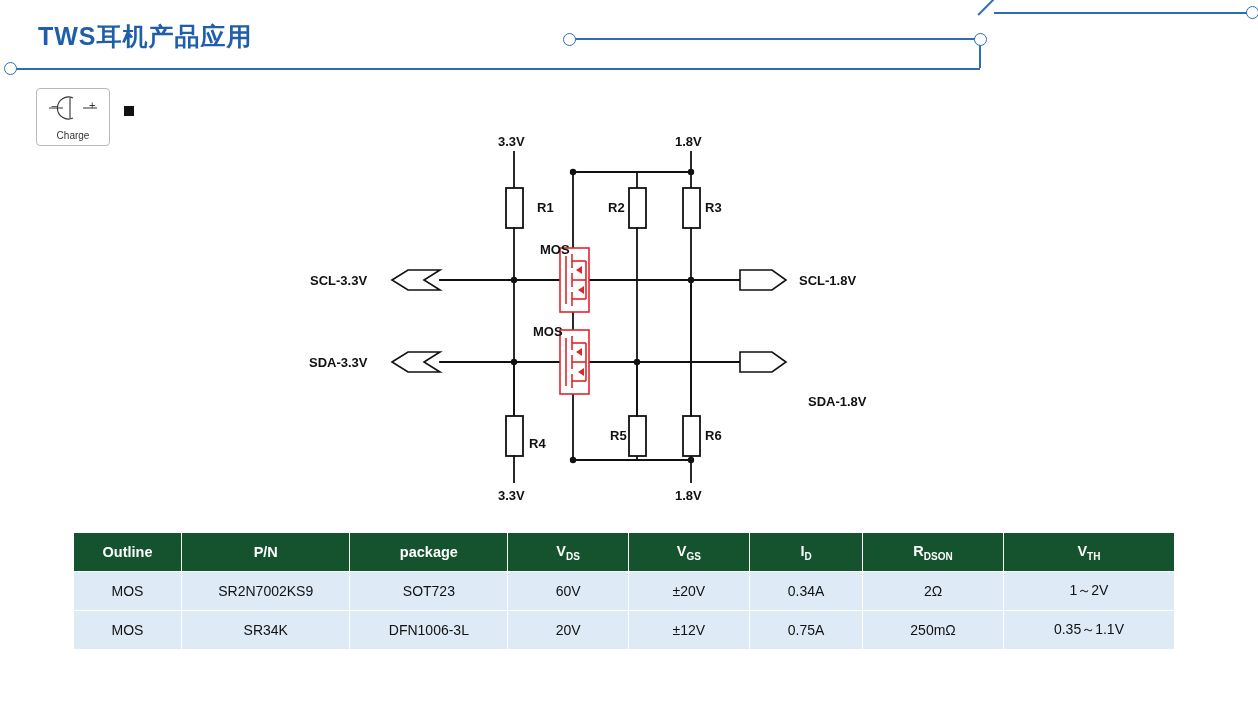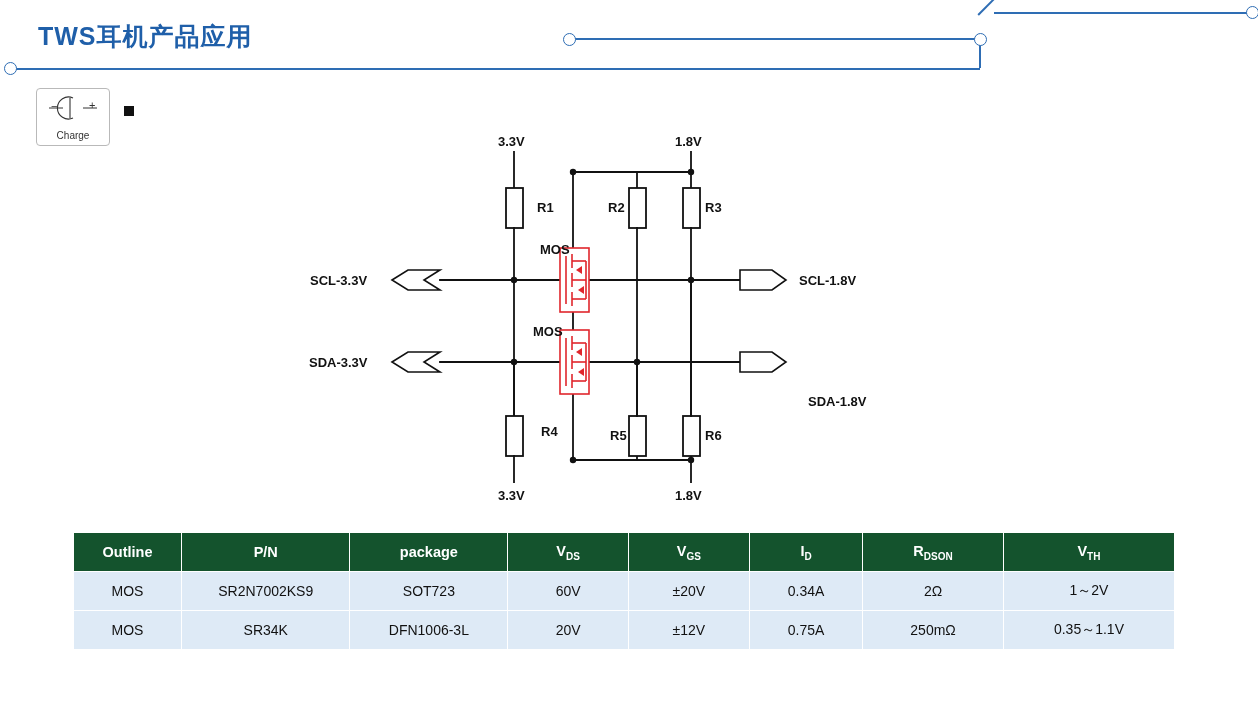--- a/index.html
+++ b/index.html
@@ -325,21 +325,21 @@
 
   
   <div class="sch-label" style="left:498px; top:4px;">3.3V</div>
   <div class="sch-label" style="left:675px; top:4px;">1.8V</div>
   <div class="sch-label" style="left:498px; top:358px;">3.3V</div>
   <div class="sch-label" style="left:675px; top:358px;">1.8V</div>
 
   <div class="sch-label" style="left:529px; top:70px;padding-left:8px;">R1</div>
   <div class="sch-label" style="left:608px; top:70px;">R2</div>
   <div class="sch-label" style="left:705px; top:70px;">R3</div>
-  <div class="sch-label" style="left:529px; top:294px;margin-left:12px;">R4</div>
+  <div class="sch-label" style="left:529px; top:306px;">R4</div>
   <div class="sch-label" style="left:610px; top:298px;">R5</div>
   <div class="sch-label" style="left:705px; top:298px;">R6</div>
 
   <div class="sch-label" style="left:540px; top:112px;">MOS</div>
   <div class="sch-label" style="left:533px; top:194px;">MOS</div>
 
   <div class="sch-label" style="left:310px; top:143px;">SCL-3.3V</div>
   <div class="sch-label" style="left:309px; top:225px;">SDA-3.3V</div>
   <div class="sch-label" style="left:799px; top:143px;">SCL-1.8V</div>
   <div class="sch-label" style="left:808px; top:225px;margin-top:39px;">SDA-1.8V</div>

